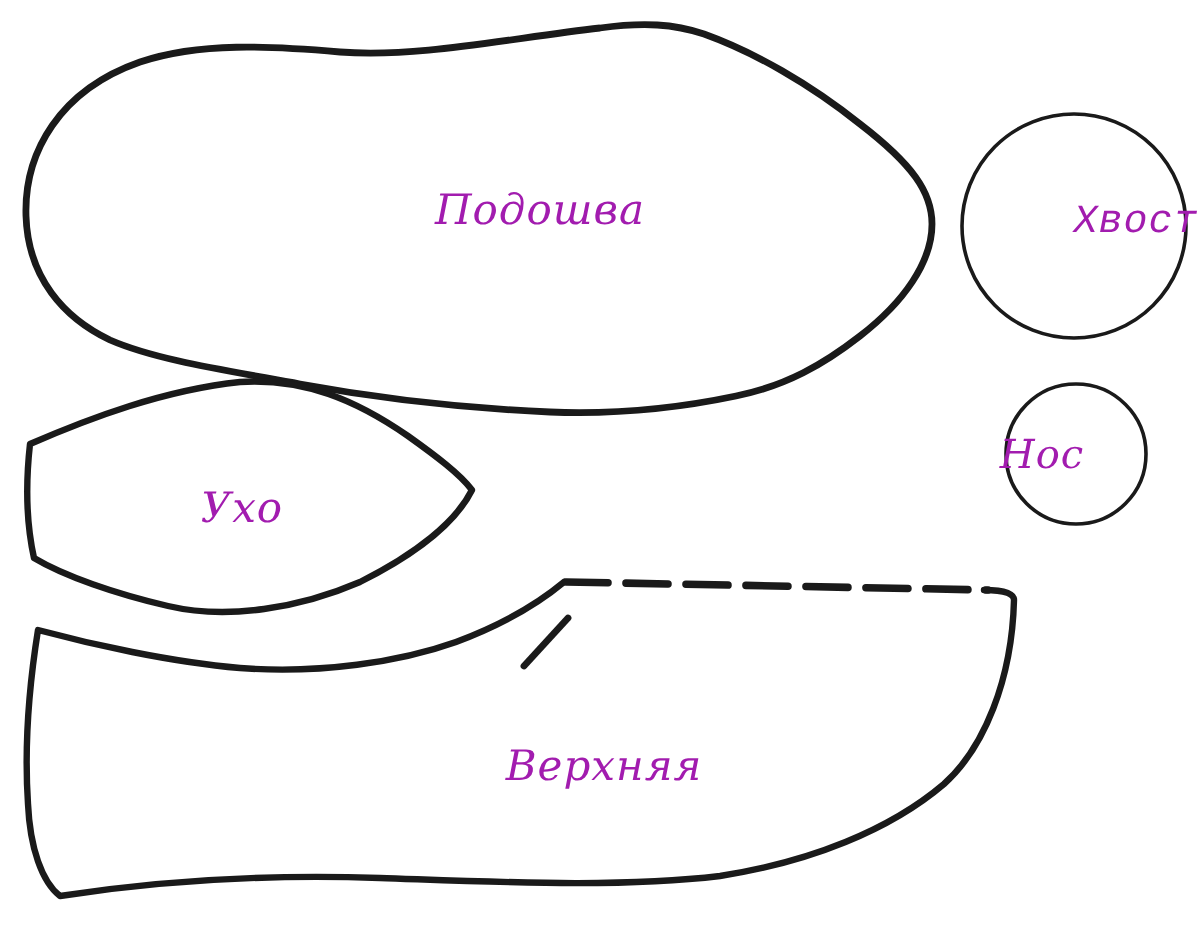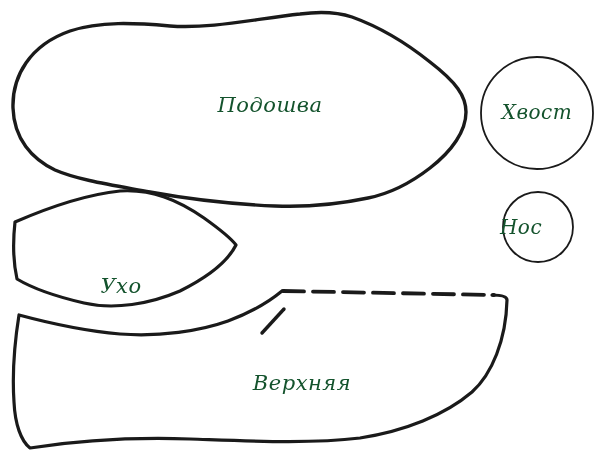--- a/index.html
+++ b/index.html
@@ -17,34 +17,34 @@
   }
   .pattern-svg {
     position: absolute;
     left: 0;
     top: 0;
   }
   .piece-label {
     position: absolute;
     transform: translate(-50%, -50%);
     font-style: italic;
-    color: #14532d;
+    color: #a21caf;
     font-size: 21px;
     white-space: nowrap;
     letter-spacing: 0.5px;
     text-align: center;
     line-height: 26px;
   }
   .piece-label.small {
     font-size: 20px;
   }
   .label-sole  { left: 270px; top: 105px; }
-  .label-tail  { left: 537px; top: 112px; }
+  .label-tail  { left: 568px; top: 112px; font-family: Liberation Mono, monospace; }
   .label-nose  { left: 521px; top: 227px; }
-  .label-ear   { left: 121px; top: 254px; margin-top: 32px; }
+  .label-ear   { left: 121px; top: 254px; }
   .label-upper { left: 302px; top: 383px; }
   .label-upper span { display: block; }
 </style>
 </head>
 <body>
 
 <div class="stage">
 
   <svg class="pattern-svg" width="600" height="465" viewBox="0 0 600 465">
     <g fill="none" stroke="#1a1a1a" stroke-linecap="round" stroke-linejoin="round">

